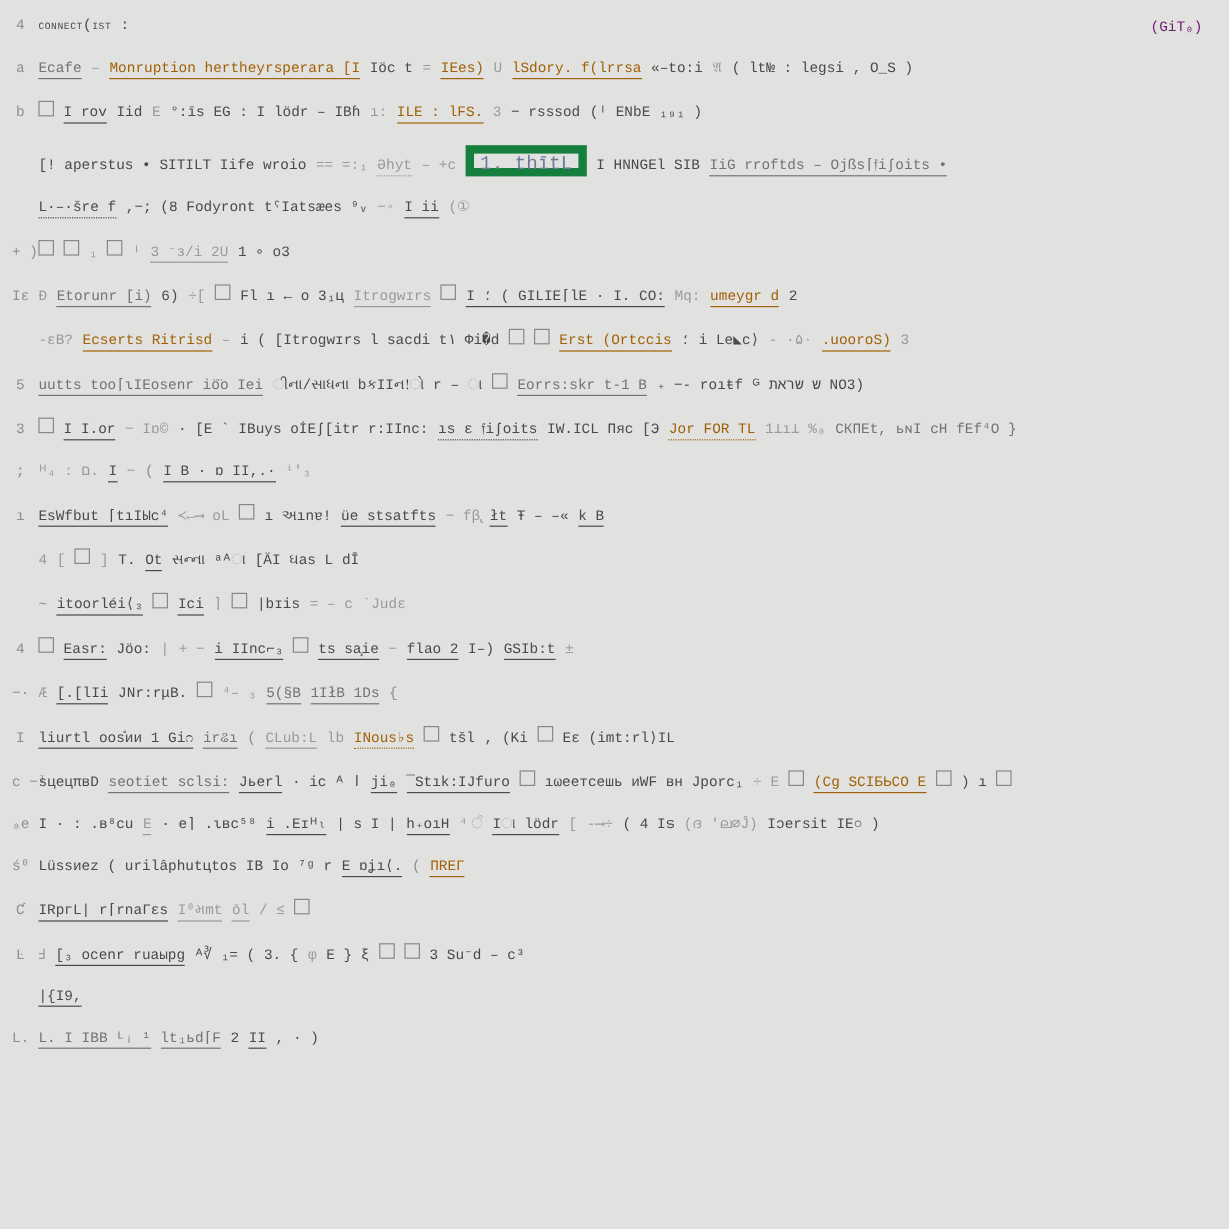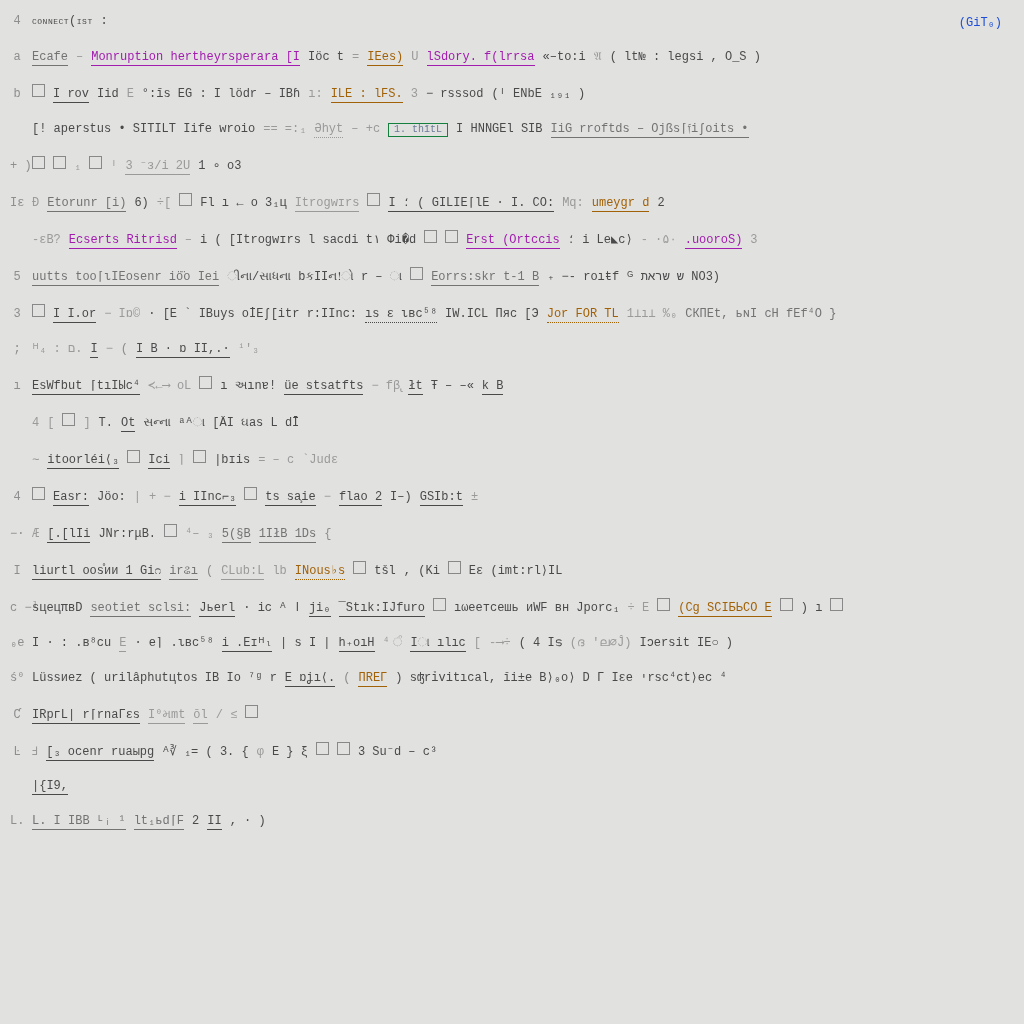--- a/index.html
+++ b/index.html
@@ -2,30 +2,30 @@
 <html><head>
 <meta charset="utf-8">
 <style>
   html,body{margin:0;padding:0;width:1024px;height:1024px;background:#e1e1e0;font-family:"Courier New",monospace;font-size:12px;color:#555;overflow:hidden}
   .page{padding:14px 14px 14px 10px}
   .row{display:flex;flex-wrap:nowrap;align-items:baseline;gap:0;margin-bottom:18px;white-space:nowrap}
   .row>span{margin-right:8px}
   .gut{color:#8e8e8e;width:14px;text-align:center;display:inline-block}
   .sep{color:#9a9a9a}
   .red{color:#737373}
-  .grn{color:#a21caf}
+  .grn{color:#a16207}
   .blu{color:#a16207}
   .drk{color:#4a4a4a}
   .gry{color:#9a9a99}
   .u{border-bottom:1px solid currentColor;padding-bottom:1px}
   .du{border-bottom:1px dotted currentColor;padding-bottom:1px}
   .box{display:inline-block;border:1px solid #888;height:11px;width:11px;vertical-align:middle}
-  .boxw{display:inline-block;border:1px solid #15803d;height:12px;padding:0 5px;vertical-align:middle;font-size:10px;color:#6a7a98}
+  .boxw{display:inline-block;border:7px solid #15803d;height:12px;padding:0 5px;vertical-align:middle;font-size:16px;color:#6a7a98}
   .paren{color:#8c8c8c}
-  .topr{position:absolute;top:16px;right:22px;color:#1d4ed8}
+  .topr{position:absolute;top:16px;right:22px;color:#701a75}
   .sc{font-variant:small-caps;letter-spacing:.5px}
 </style>
 </head>
 <body>
 
 <div class="page">
   <div class="row" style="margin-bottom:22px">
     <span class="gut">4</span>
     <span class="drk sc">connect(ist :</span>
   </div>
@@ -62,20 +62,28 @@
         <span class="gut"></span>
         <span class="drk">[! aperstus •  SITILT Iife wroio</span>
         <span class="sep">==  =:₁</span>
         <span class="gry du">Əhyt</span>
         <span class="sep">–  +c</span>
         <span class="boxw">1. thītL</span>
         <span class="drk">  I HNNGEl     SIB</span>
         <span class="red u">IiG  rroftds – Ojßs⌈𝔣iʃoits •</span>
       </div>
       <div class="row">
+        <span class="gut"></span>
+        <span class="drk du">L·–·šre  f</span>
+        <span class="drk">,−;    (8 Fodyront tˁIatsæes ⁹ᵥ</span>
+        <span class="sep">−◦</span>
+        <span class="drk u">I ii</span>
+        <span class="gry">(①</span>
+      </div>
+      <div class="row">
         <span class="gut">+ )</span>
         <span class="box"></span>
         <span class="box"></span>
         <span class="gry">₁</span>
         <span class="box"></span>
         <span class="gry">ᴵ</span>
         <span class="gry u">3 ⁻ɜ/i   2U</span>
         <span class="drk">1     ∘ o3</span>
       </div>
       <div class="row">
@@ -114,21 +122,21 @@
         <span class="box"></span>
         <span class="red u">Eorrs:skr t-1 B</span>
         <span class="drk">₊   −- roıŧf     ᴳ ש    שראת NO3)</span>
       </div>
       <div class="row">
         <span class="gut">3</span>
         <span class="box"></span>
         <span class="drk u">I I.or</span>
         <span class="sep">−   Iɒ©</span>
         <span class="drk"> · [E ` IBuys oİEʃ[itr r:IInc:</span>
-        <span class="drk du">ıs    ɛ  ιвс⁵⁸</span>
+        <span class="drk du">ıs    ɛ  𝔣iʃoits</span>
         <span class="drk">IW.ICL   Пяс  [Э</span>
         <span class="blu du">Jor FOR  TL</span>
         <span class="gry">1⊥ı⊥ %₀</span>
         <span class="red">СКПЕt, ьɴI сH fEf⁴O  }</span>
       </div>
       <div class="row">
         <span class="gut">;</span>
         <span class="gry">ᴴ₄ :  ם.</span>
         <span class="drk u">I</span>
         <span class="sep">−</span>
@@ -230,35 +238,34 @@
       </div>
       <div class="row">
         <span class="gut">₀e</span>
         <span class="drk">I · :   .в⁸cu</span>
         <span class="gry u">E</span>
         <span class="drk">· е⌉ .ιвс⁵⁸</span>
         <span class="drk u">i .Εɪᴴₗ</span>
         <span class="drk">|  s     I  |</span>
         <span class="drk u">h₊oıH</span>
         <span class="gry">⁴ ੰ</span>
-        <span class="drk u">Iା ılıc</span>
+        <span class="drk u">Iା lödr</span>
         <span class="sep">[</span>
         <span class="sep">-⟶÷</span>
         <span class="drk">  (  4   Iട</span>
         <span class="sep">(ദ</span>
         <span class="gry">'ല∅Ĵ)</span>
         <span class="drk">     Iɔersit   IE○ )</span>
       </div>
       <div class="row">
         <span class="gut">ś⁰</span>
         <span class="drk">Lüssиez  (   urilâphutцtos IB  Io     ⁷ᵍ      r</span>
         <span class="drk u">E  ɒʝı⟨.</span>
         <span class="paren">(</span>
         <span class="blu u">ПREΓ</span>
-        <span class="drk">)   sʤrỉvitıcal,     ĭi±e B⟩₀o⟩     D   Γ  Iɛe    יrsc⁴ct⟩ec ⁴</span>
       </div>
       <div class="row">
         <span class="gut">Ƈ</span>
         <span class="drk u">IRpгL| r⌈rnaГɛs</span>
         <span class="gry u">I⁰મmt</span>
         <span class="gry u">  ōl</span>
         <span class="sep">/ ≤</span>
         <span class="box"></span>
       </div>
       <div class="row">

